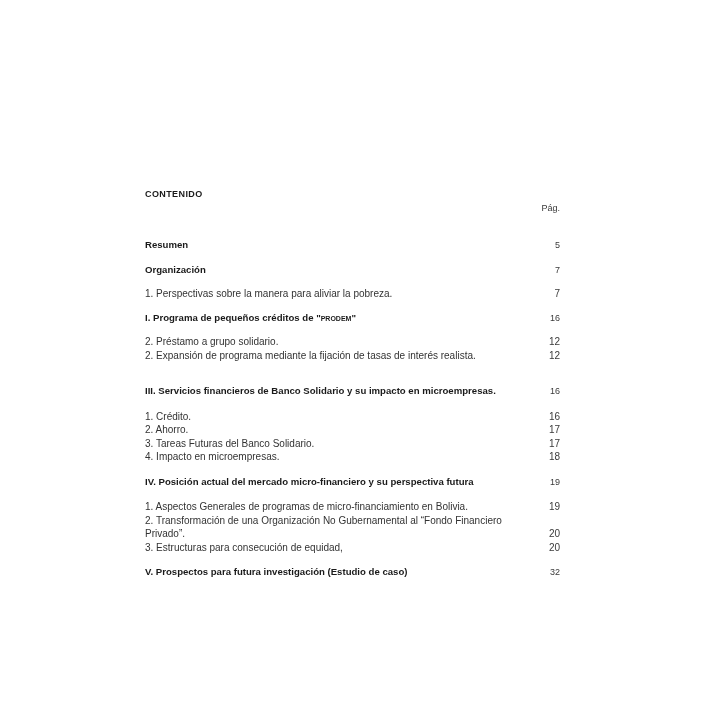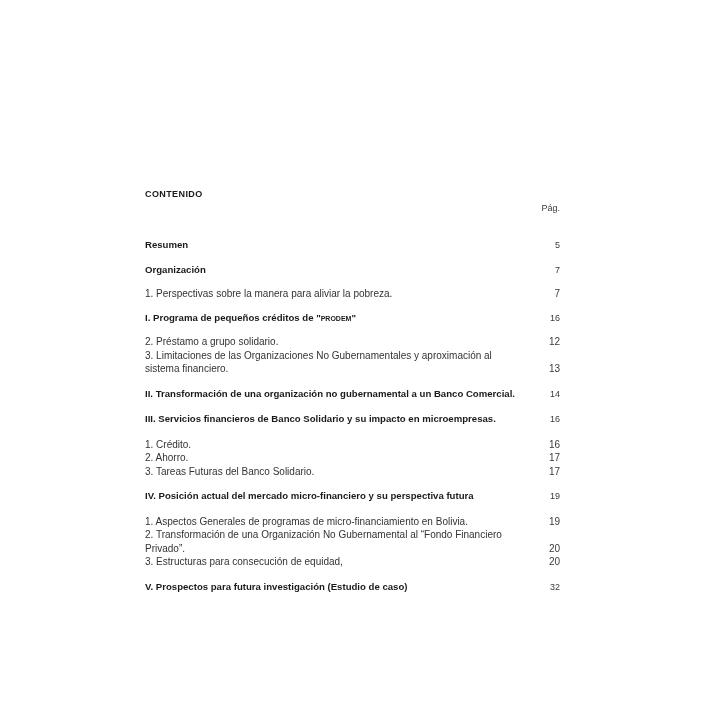--- a/index.html
+++ b/index.html
@@ -140,46 +140,46 @@
         <div style="height: 10px;"></div>
         <div class="row section">
           <div class="label">I. Programa de pequeños créditos de "<span class="smallcaps">PRODEM</span>"</div>
           <div class="page-num">16</div>
         </div>
         <div style="height: 10px;"></div>
         <div class="row item">
           <div class="label">2. Préstamo a grupo solidario.</div>
           <div class="page-num">12</div>
         </div>
-        <div class="row item two-line">
-          <div class="label">3. Limitaciones de las Organizaciones No Gubernamentales y aproximación al sistema financiero.</div>
-          <div class="page-num">13</div>
-        </div>
-        <div style="height: 11px;"></div>
-        <div class="row section two-line">
-          <div class="label">II. Transformación de una organización no gubernamental a un Banco Comercial.</div>
-          <div class="page-num">14</div>
-        </div>
+        <div class="row item">
+          <div class="label">2. Expansión de programa mediante la fijación de tasas de interés realista.</div>
+          <div class="page-num">12</div>
+        </div>
+        <div style="height: 11px;"></div>
         <div style="height: 11px;"></div>
         <div class="row section">
           <div class="label">III. Servicios financieros de Banco Solidario y su impacto en microempresas.</div>
           <div class="page-num">16</div>
         </div>
         <div style="height: 11px;"></div>
         <div class="row item">
           <div class="label">1. Crédito.</div>
           <div class="page-num">16</div>
         </div>
         <div class="row item">
           <div class="label">2. Ahorro.</div>
           <div class="page-num">17</div>
         </div>
         <div class="row item">
           <div class="label">3. Tareas Futuras del Banco Solidario.</div>
           <div class="page-num">17</div>
+        </div>
+        <div class="row item">
+          <div class="label">4. Impacto en microempresas.</div>
+          <div class="page-num">18</div>
         </div>
         <div style="height: 11px;"></div>
         <div class="row section">
           <div class="label">IV. Posición actual del mercado micro-financiero y su perspectiva futura</div>
           <div class="page-num">19</div>
         </div>
         <div style="height: 11px;"></div>
         <div class="row item">
           <div class="label">1. Aspectos Generales de programas de micro-financiamiento en Bolivia.</div>
           <div class="page-num">19</div>

